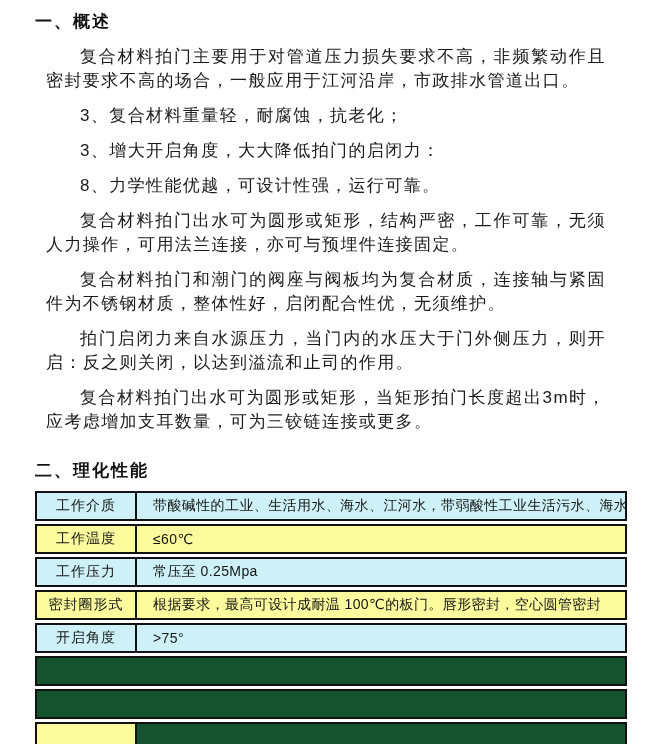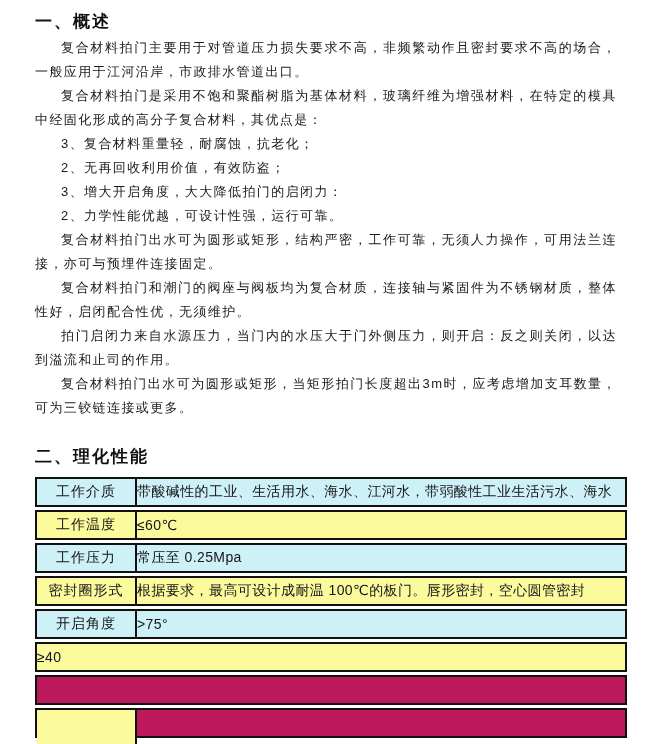--- a/index.html
+++ b/index.html
@@ -25,81 +25,79 @@
     letter-spacing: 2px;
     color: #111;
     margin: 0 0 2px 0;
   }
   .section-heading.second {
     margin-top: 25px;
     margin-bottom: 8px;
   }
   .body-text { width: 582px; }
   .body-text p {
-    margin: 0;
-    font-size: 13px;
+    margin: 11px;
+    font-size: 17px;
     line-height: 24px;
     letter-spacing: 1.4px;
     text-indent: 2em;
     text-align: justify;
     text-justify: inter-character;
     word-break: break-all;
   }
   .prop-table {
     margin-top: 5px;
     width: 592px;
   }
   .prop-row {
     box-sizing: border-box;
     display: flex;
     height: 30px;
     border: 2px solid var(--tbl-border, #111);
     margin-bottom: 3px;
-    background: #be185d;
+    background: #14532d;
   }
   .prop-row:last-child { margin-bottom: 0; flex-direction: column; }
   .cell {
     box-sizing: border-box;
     display: flex;
     align-items: center;
     font-size: 14px;
     letter-spacing: 0.4px;
     color: #151515;
   }
   .cell.label {
     width: 100px;
     flex: 0 0 100px;
     justify-content: center;
     border-right: 2px solid var(--tbl-border, #111);
     letter-spacing: 1px;
     text-align: center;
   }
   .cell.value {
     flex: 1;
-    padding-left: 0;
+    padding-left: 16px;
     white-space: nowrap;
     overflow: hidden;
   }
   .prop-row:nth-child(odd) .cell  { background: var(--row-blue, #cdf1f7); }
   .prop-row:nth-child(even) .cell { background: var(--row-yellow, #fbfb9e); }
 </style>
 </head>
 <body>
 
 <div class="page">
 
   <h1 class="section-heading">一、概述</h1>
 
   <div class="body-text">
     <p>复合材料拍门主要用于对管道压力损失要求不高，非频繁动作且密封要求不高的场合，一般应用于江河沿岸，市政排水管道出口。</p>
-    <p>复合材料拍门是采用不饱和聚酯树脂为基体材料，玻璃纤维为增强材料，在特定的模具中经固化形成的高分子复合材料，其优点是：</p>
     <p>3、复合材料重量轻，耐腐蚀，抗老化；</p>
-    <p>2、无再回收利用价值，有效防盗；</p>
     <p>3、增大开启角度，大大降低拍门的启闭力：</p>
-    <p>2、力学性能优越，可设计性强，运行可靠。</p>
+    <p>8、力学性能优越，可设计性强，运行可靠。</p>
     <p>复合材料拍门出水可为圆形或矩形，结构严密，工作可靠，无须人力操作，可用法兰连接，亦可与预埋件连接固定。</p>
     <p>复合材料拍门和潮门的阀座与阀板均为复合材质，连接轴与紧固件为不锈钢材质，整体性好，启闭配合性优，无须维护。</p>
     <p>拍门启闭力来自水源压力，当门内的水压大于门外侧压力，则开启：反之则关闭，以达到溢流和止司的作用。</p>
     <p>复合材料拍门出水可为圆形或矩形，当矩形拍门长度超出3m时，应考虑增加支耳数量，可为三铰链连接或更多。</p>
   </div>
 
   <h1 class="section-heading second">二、理化性能</h1>
 
   <div class="prop-table">
     <div class="prop-row">
@@ -116,21 +114,20 @@
     </div>
     <div class="prop-row">
       <div class="cell label">密封圈形式</div>
       <div class="cell value">根据要求，最高可设计成耐温 100℃的板门。唇形密封，空心圆管密封</div>
     </div>
     <div class="prop-row">
       <div class="cell label">开启角度</div>
       <div class="cell value">&gt;75°</div>
     </div>
     <div class="prop-row">
-      <div class="cell value">≥40</div>
     </div>
     <div class="prop-row">
     </div>
     <div class="prop-row">
       <div class="cell label">使用寿命</div>
       <div class="cell value">&gt;30 年</div>
     </div>
   </div>
 
 </div>

